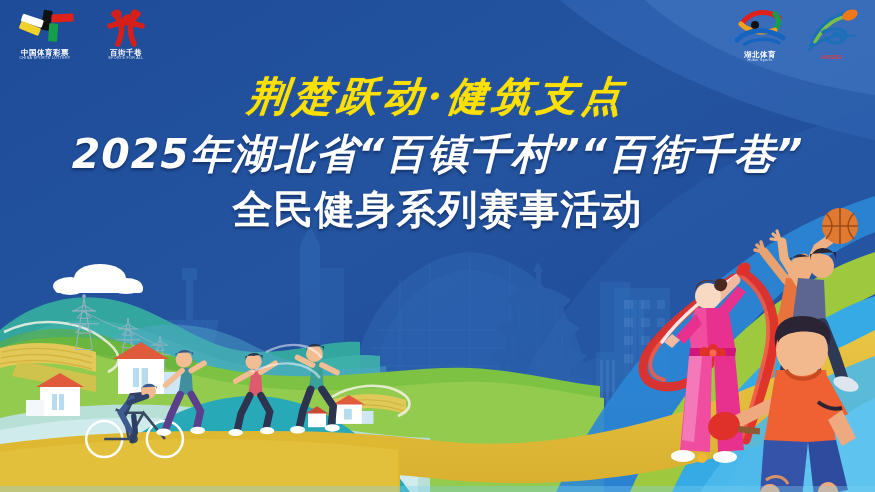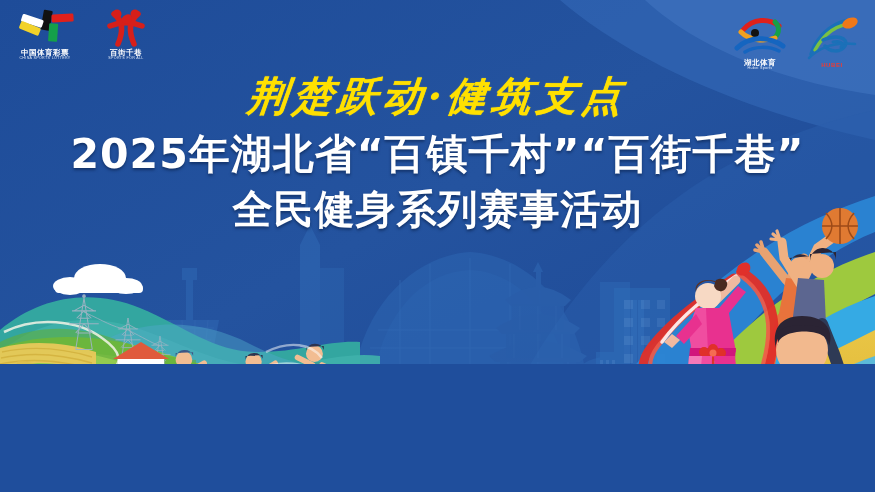--- a/index.html
+++ b/index.html
@@ -1,30 +1,30 @@
 <!DOCTYPE html>
 <html><head>
 <meta charset="utf-8">
 <style>
   * { margin:0; padding:0; box-sizing:border-box; }
   html,body { width:875px; height:492px; overflow:hidden; background:#1f4e9c; }
   body { font-family:"Liberation Sans","DejaVu Sans",sans-serif; }
 
   #poster {
-    position:relative; width:875px; height:364px; overflow:hidden;
+    position:relative; width:875px; height:492px; overflow:hidden;
     background:#23529f;
   }
 
   
   .bgsweep { position:absolute; inset:0; }
 
   
   .logo-row { position:absolute; top:0; display:flex; align-items:flex-start; z-index:40; }
   .logo-left { left:12px; top:8px; gap:20px; }
-  .logo-right { right:14px; top:16px; gap:12px; }
+  .logo-right { right:14px; top:8px; gap:12px; }
   .logo { display:flex; flex-direction:column; align-items:center; }
   .logo-mark { display:block; }
   .logo-cn {
     font-size:7.5px; letter-spacing:.5px; line-height:1.05; white-space:nowrap;
     font-weight:bold; margin-top:1px;
   }
   .logo-en { font-size:3.6px; letter-spacing:.35px; line-height:1.1; white-space:nowrap; }
 
   .csl-cn { color:#ffffff; }
   .csl-en { color:#dfe9f7; }
@@ -44,21 +44,21 @@
     font-style:italic;
     text-shadow:0 0 1px #FFE000;
     transform:skewX(-6deg);
     display:inline-block;
   }
   .title-l1, .title-l2 {
     font-family:"DejaVu Sans","Liberation Sans",sans-serif;
     font-weight:bold; color:#ffffff; white-space:nowrap;
     text-shadow:0 2px 3px rgba(6,26,62,.55);
   }
-  .title-l1 { font-size:41px; letter-spacing:1px; line-height:1.28; margin-top:12px; }
+  .title-l1 { font-size:41px; letter-spacing:1px; line-height:1.28; margin-top:12px;font-style:italic; }
   .title-l2 { font-size:40px; letter-spacing:1px; line-height:1.28; margin-top:4px; }
 
   .nowrap { white-space:nowrap; }
 </style>
 </head>
 <body>
 
 <div id="poster">
 
   <svg class="bgsweep" viewBox="0 0 875 492" preserveAspectRatio="none">

